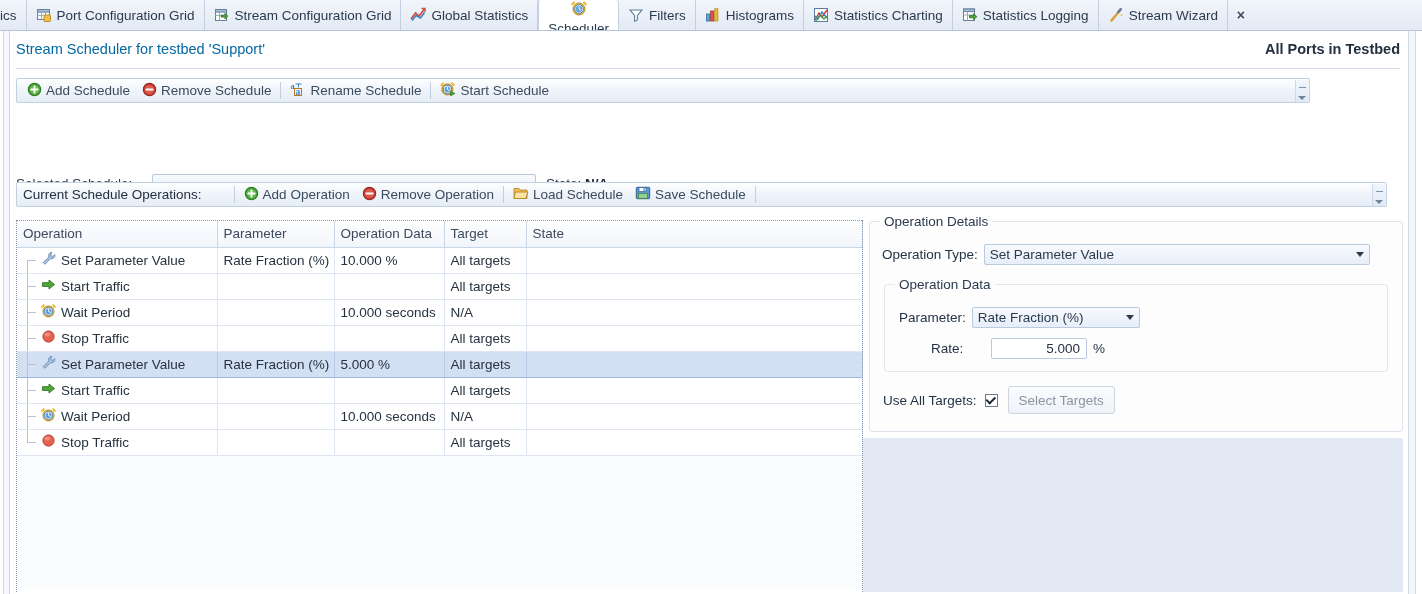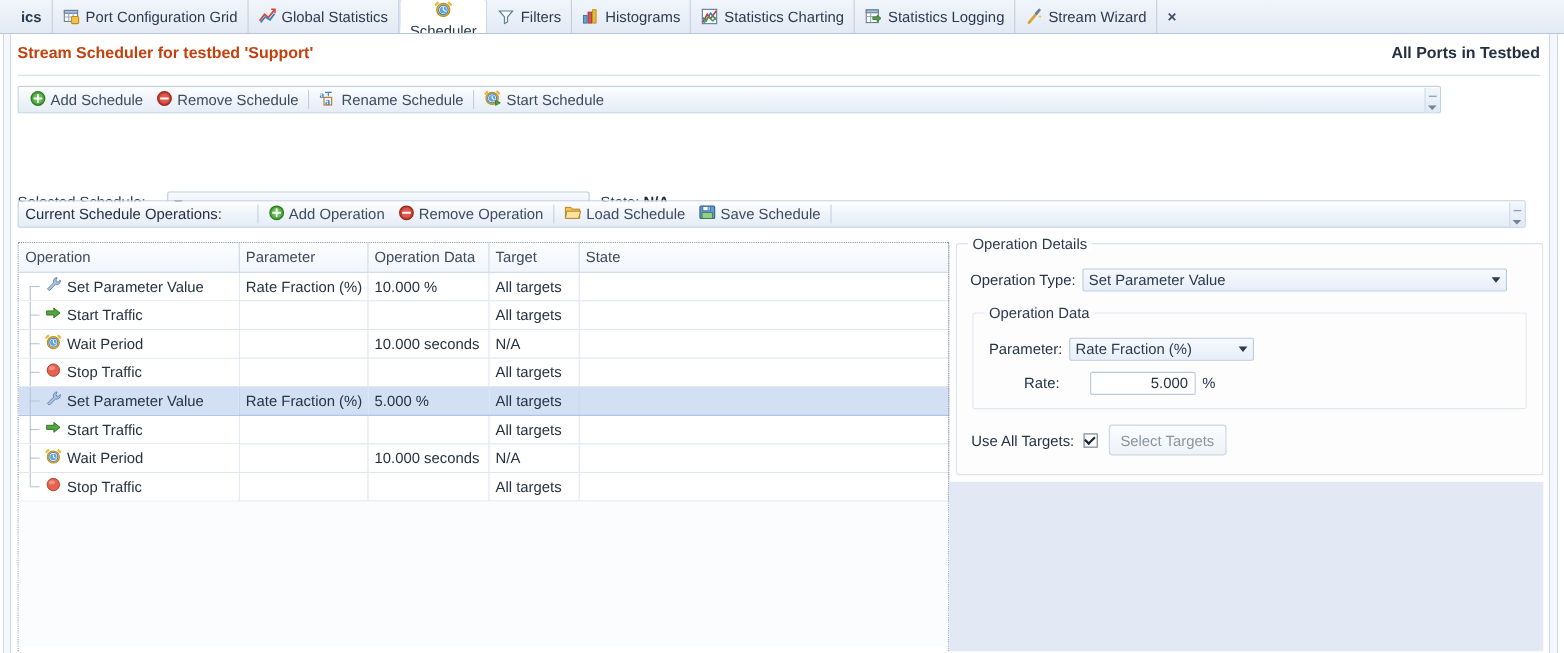--- a/index.html
+++ b/index.html
@@ -28,21 +28,21 @@
   .tab {
     display: flex; align-items: center; gap: 5px;
     padding: 0 9px;
     font-size: 13.5px;
     color: #2b3a4d;
     border-right: 1px solid #c3cfe0;
     white-space: nowrap;
     background: transparent;
     box-sizing: border-box;
   }
-  .tab.first { padding-left: 19px; font-weight: bold; }
+  .tab.first { padding-left: 0; }
   .tab.active {
     background: #ffffff;
     border-left: 1px solid #c3cfe0;
     border-right: 1px solid #c3cfe0;
     border-bottom: 1px solid #ffffff;
     margin-bottom: -1px;
     border-radius: 3px 3px 0 0;
     box-shadow: 0 0 0 0 transparent;
     flex-direction: column;
   }
@@ -66,21 +66,21 @@
   }
   .rail-right {
     position: absolute; right: 0; top: 0; width: 18px; height: 563px;
     background: linear-gradient(90deg,#ffffff 0, #ffffff 4px, #cdd8e8 4px, #cdd8e8 5px, #f4f7fc 5px, #f4f7fc 11px, #cdd8e8 11px, #cdd8e8 12px, #ffffff 12px);
   }
 
   .pagehead {
     position: absolute; left: 16px; top: 8px; right: 22px; height: 26px;
   }
   .pagehead .title {
-    font-weight: bold; font-size: 14.5px; color: #c2410c;
+    font-weight: normal; font-size: 14.5px; color: #0369a1;
     position: absolute; left: 0; top: 2px;
   }
   .pagehead .sub {
     font-weight: bold; font-size: 14.5px; color: #23303f;
     position: absolute; right: 0; top: 2px;
   }
   .headrule {
     position: absolute; left: 16px; right: 22px; top: 37px; height: 1px;
     background: #d2dbe8;
   }
@@ -282,20 +282,31 @@
       <svg width="16" height="16" viewBox="0 0 16 16">
         <rect x="1.5" y="2.5" width="12" height="10" fill="#fdfefe" stroke="#6d7f93"></rect>
         <rect x="1.5" y="2.5" width="12" height="2.6" fill="#9fc0e2" stroke="#6d7f93"></rect>
         <path d="M5.5 5.1V12.5M9.5 5.1V12.5M1.5 8.4h12" stroke="#9aa9bb" fill="none"></path>
         <rect x="8" y="8" width="6.5" height="6.5" rx="1" fill="#f2c14e" stroke="#b98d21"></rect>
       </svg>
     </span>
     <span>Port Configuration Grid</span>
   </div>
 
+  <div class="tab">
+    <span class="ico">
+      <svg width="16" height="16" viewBox="0 0 16 16">
+        <rect x="1.5" y="2.5" width="11" height="11" fill="#fdfefe" stroke="#6d7f93"></rect>
+        <rect x="1.5" y="2.5" width="11" height="2.6" fill="#9fc0e2" stroke="#6d7f93"></rect>
+        <path d="M5.5 5.1V13.5M1.5 8.4h11" stroke="#9aa9bb" fill="none"></path>
+        <path d="M8 12h4v-2l3.2 3-3.2 3v-2H8z" fill="#52a33f" stroke="#2f6f22" stroke-width="0.8" transform="translate(-0.5,-3.2) scale(0.95)"></path>
+      </svg>
+    </span>
+    <span>Stream Configuration Grid</span>
+  </div>
 
   <div class="tab">
     <span class="ico">
       <svg width="16" height="16" viewBox="0 0 16 16">
         <path d="M1 12 L5.5 6 L9 9 L14.5 2" stroke="#d24a3d" stroke-width="1.6" fill="none"></path>
         <path d="M2 13.5 L6 8.5 L10.5 11 L14.5 5.5" stroke="#3f7fc1" stroke-width="1.6" fill="none"></path>
         <path d="M11.5 1.5h3.5v3.5" stroke="#d24a3d" stroke-width="1.4" fill="none"></path>
       </svg>
     </span>
     <span>Global Statistics</span>

